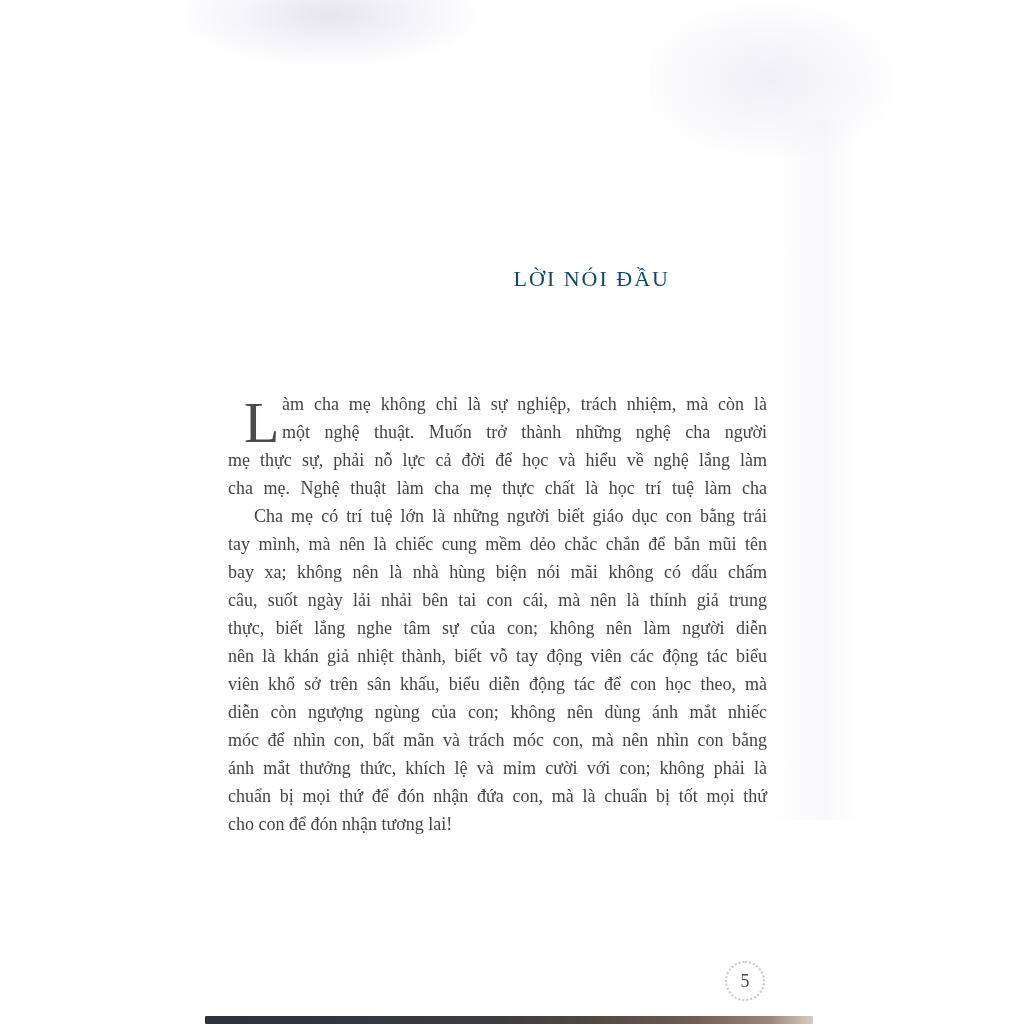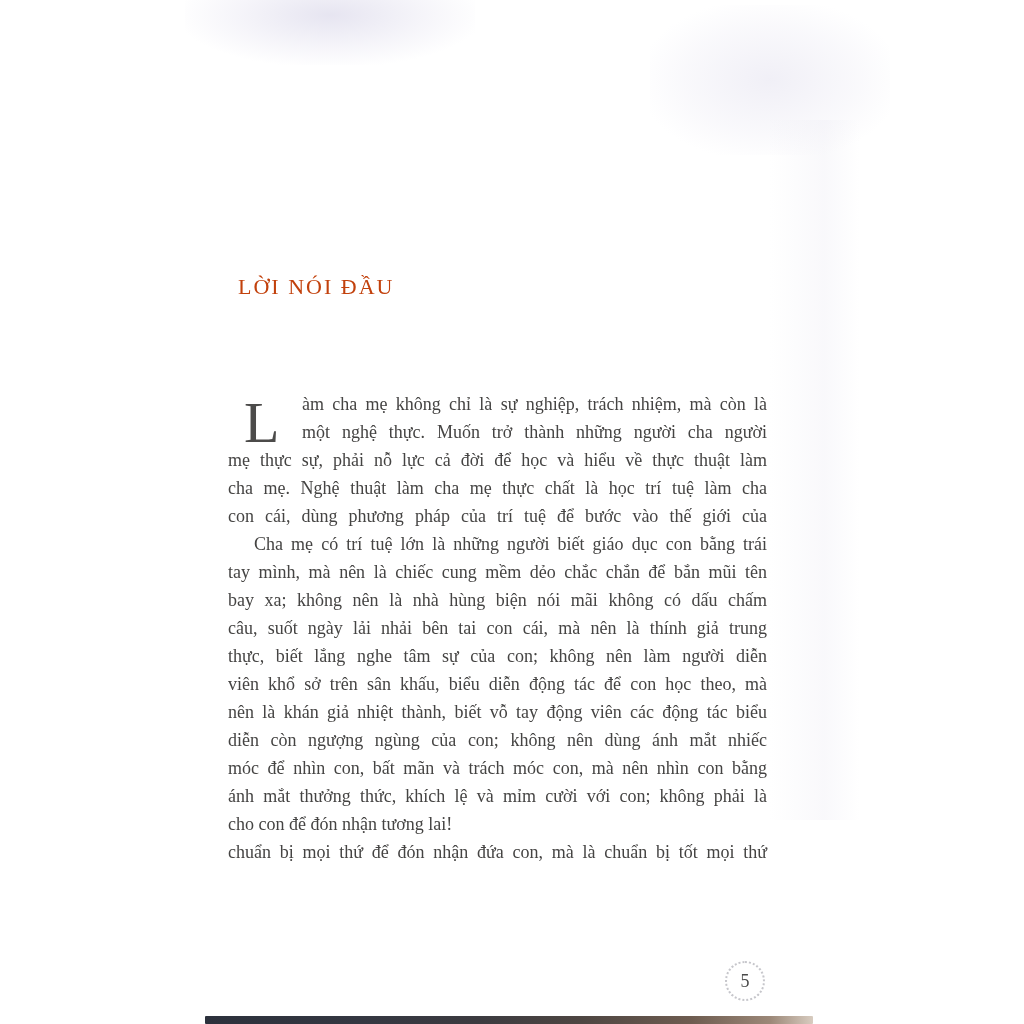--- a/index.html
+++ b/index.html
@@ -30,42 +30,42 @@
     left: 650px; top: 5px; width: 240px; height: 150px;
     background: radial-gradient(ellipse at center, rgba(226,224,238,0.50) 0%, rgba(232,230,242,0.25) 50%, rgba(255,255,255,0) 78%);
   }
   .shadow-right {
     left: 770px; top: 120px; width: 90px; height: 700px;
     background: linear-gradient(to right, rgba(255,255,255,0) 0%, rgba(238,237,244,0.35) 60%, rgba(255,255,255,0) 100%);
   }
   .preface-title {
     position: absolute;
     left: 230px; top: 266px; width: 440px;
-    text-align: left;
+    text-align: right;
     font-size: 22px;
     letter-spacing: 2px;
     font-weight: normal;
-    color: #c2410c;
-    margin: 8px;
+    color: #0c4a6e;
+    margin: 0;
   }
   .body-text {
     position: absolute;
     left: 228px; top: 390px; width: 539px;
     font-size: 18px;
     color: #454443;
   }
   .line {
     height: 28px;
     line-height: 28px;
     text-align: justify;
     text-align-last: justify;
     white-space: nowrap;
     overflow: visible;
   }
-  .line.dc { margin-left: 74px; }
+  .line.dc { margin-left: 54px; }
   .line.lastline { text-align-last: left; }
   .line.pindent { text-indent: 26px; }
   .drop-cap {
     position: absolute;
     left: 16px; top: 8px;
     font-size: 58px;
     line-height: 50px;
     color: #4c4b4a;
   }
   .page-num-badge {
@@ -100,37 +100,36 @@
   <div class="shadow shadow-tl"></div>
   <div class="shadow shadow-tr"></div>
   <div class="shadow shadow-right"></div>
 
   <h1 class="preface-title">LỜI NÓI ĐẦU</h1>
 
   <div class="body-text">
     <span class="drop-cap">L</span>
 
     <div class="line dc">àm cha mẹ không chỉ là sự nghiệp, trách nhiệm, mà còn là</div>
-    <div class="line dc">một nghệ thực. Muốn trở thành những người cha người</div>
-    <div class="line">mẹ thực sự, phải nỗ lực cả đời để học và hiểu về thực thuật làm</div>
+    <div class="line dc">một nghệ thuật. Muốn trở thành những nghệ cha người</div>
+    <div class="line">mẹ thực sự, phải nỗ lực cả đời để học và hiểu về nghệ lắng làm</div>
     <div class="line">cha mẹ. Nghệ thuật làm cha mẹ thực chất là học trí tuệ làm cha</div>
-    <div class="line">con cái, dùng phương pháp của trí tuệ để bước vào thế giới của</div>
 
     <div class="line pindent">Cha mẹ có trí tuệ lớn là những người biết giáo dục con bằng trái</div>
     <div class="line">tay mình, mà nên là chiếc cung mềm dẻo chắc chắn để bắn mũi tên</div>
     <div class="line">bay xa; không nên là nhà hùng biện nói mãi không có dấu chấm</div>
     <div class="line">câu, suốt ngày lải nhải bên tai con cái, mà nên là thính giả trung</div>
     <div class="line">thực, biết lắng nghe tâm sự của con; không nên làm người diễn</div>
+    <div class="line">nên là khán giả nhiệt thành, biết vỗ tay động viên các động tác biểu</div>
     <div class="line">viên khổ sở trên sân khấu, biểu diễn động tác để con học theo, mà</div>
-    <div class="line">nên là khán giả nhiệt thành, biết vỗ tay động viên các động tác biểu</div>
     <div class="line">diễn còn ngượng ngùng của con; không nên dùng ánh mắt nhiếc</div>
     <div class="line">móc để nhìn con, bất mãn và trách móc con, mà nên nhìn con bằng</div>
     <div class="line">ánh mắt thưởng thức, khích lệ và mỉm cười với con; không phải là</div>
+    <div class="line">chuẩn bị mọi thứ để đón nhận đứa con, mà là chuẩn bị tốt mọi thứ</div>
     <div class="line lastline">cho con để đón nhận tương lai!</div>
-    <div class="line">chuẩn bị mọi thứ để đón nhận đứa con, mà là chuẩn bị tốt mọi thứ</div>
   </div>
 
   <div class="page-num-badge">
     <span>5</span>
   </div>
 
   <div class="bottom-edge-bar"></div>
 
 </div>
 

